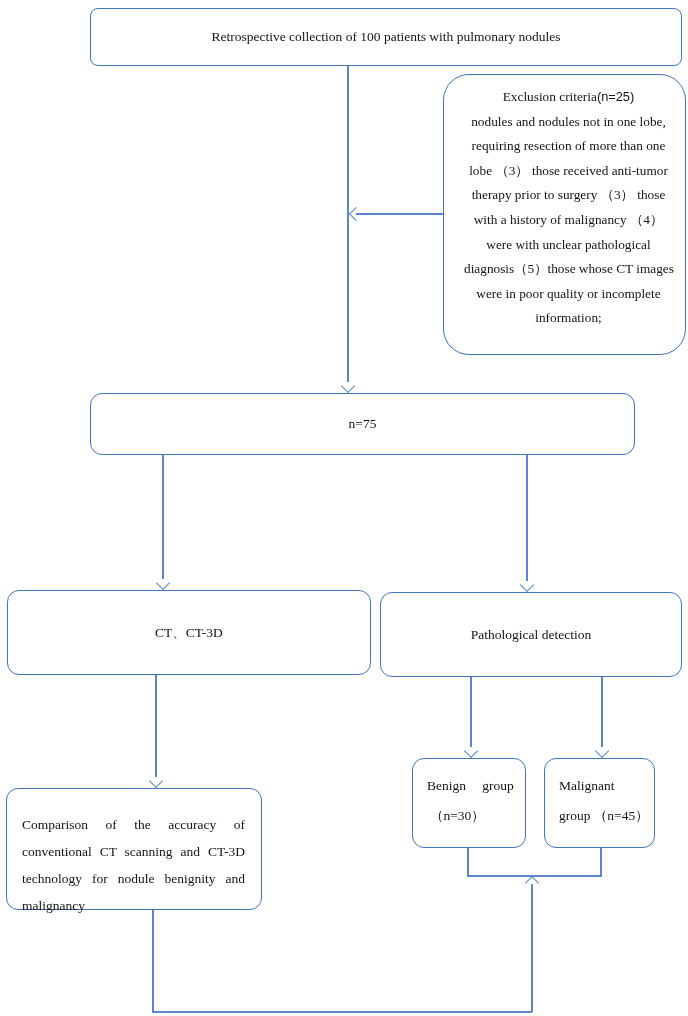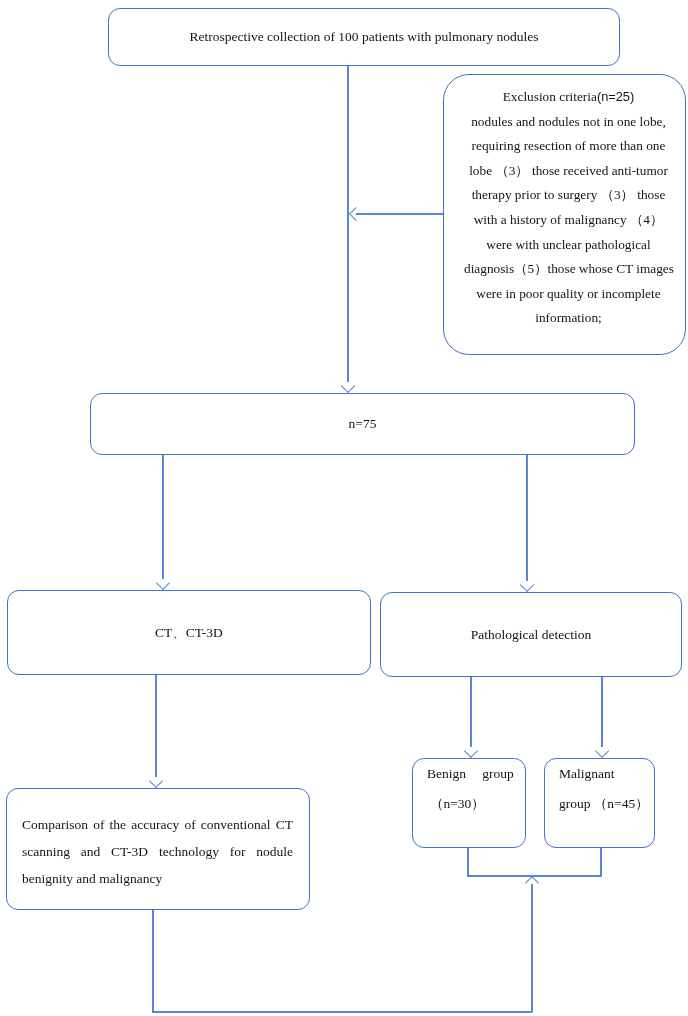--- a/index.html
+++ b/index.html
@@ -44,30 +44,30 @@
     font-size:13.3px;
   }
   #exclusion-box .sans{font-family:"Liberation Sans","DejaVu Sans",sans-serif;font-size:12.8px;}
   .excl-line{white-space:nowrap;text-align:center;}
 
   #comparison-box{
     padding:22px 16px 0 15px;
     text-align:justify;
     line-height:27px;
   }
-  .two-line-box{padding:0 0 0 14px;line-height:30px;}
+  .two-line-box{padding:12px 0 0 14px;line-height:30px;}
   #benign-box .l1{word-spacing:13px;}
   #benign-box .l2{padding-left:3px;}
 </style>
 </head>
 <body>
 
 <div id="canvas">
 
-  <div class="fc-box center" id="top-box" style="left:108px;top:8px;width:512px;height:58px;">
+  <div class="fc-box center" id="top-box" style="left:90px;top:8px;width:592px;height:58px;border-radius:8px;">
     <span>Retrospective collection of 100 patients with pulmonary nodules</span>
   </div>
 
   <div class="fc-box" id="exclusion-box" style="left:443px;top:74px;width:243px;height:281px;">
     <div class="excl-line">
       <span>Exclusion criteria</span><span class="sans">(n=25)</span>
     </div>
     <div class="excl-line">nodules and nodules not in one lobe,</div>
     <div class="excl-line">requiring resection of more than one</div>
     <div class="excl-line">lobe （3） those received anti-tumor</div>
@@ -84,21 +84,21 @@
   </div>
 
   <div class="fc-box center" id="ct-box" style="left:7px;top:590px;width:364px;height:85px;">
     <span>CT、CT-3D</span>
   </div>
 
   <div class="fc-box center" id="patho-box" style="left:380px;top:592px;width:302px;height:85px;">
     <span>Pathological detection</span>
   </div>
 
-  <div class="fc-box" id="comparison-box" style="left:6px;top:788px;width:304px;height:122px;">
+  <div class="fc-box" id="comparison-box" style="left:6px;top:788px;width:256px;height:122px;">
     <span>Comparison of the accuracy of conventional CT scanning and CT-3D technology for nodule benignity and malignancy</span>
   </div>
 
   <div class="fc-box two-line-box" id="benign-box" style="left:412px;top:758px;width:114px;height:90px;">
     <div class="l1">Benign group</div>
     <div class="l2">（n=30）</div>
   </div>
 
   <div class="fc-box two-line-box" id="malignant-box" style="left:544px;top:758px;width:111px;height:90px;">
     <div class="l1">Malignant</div>

